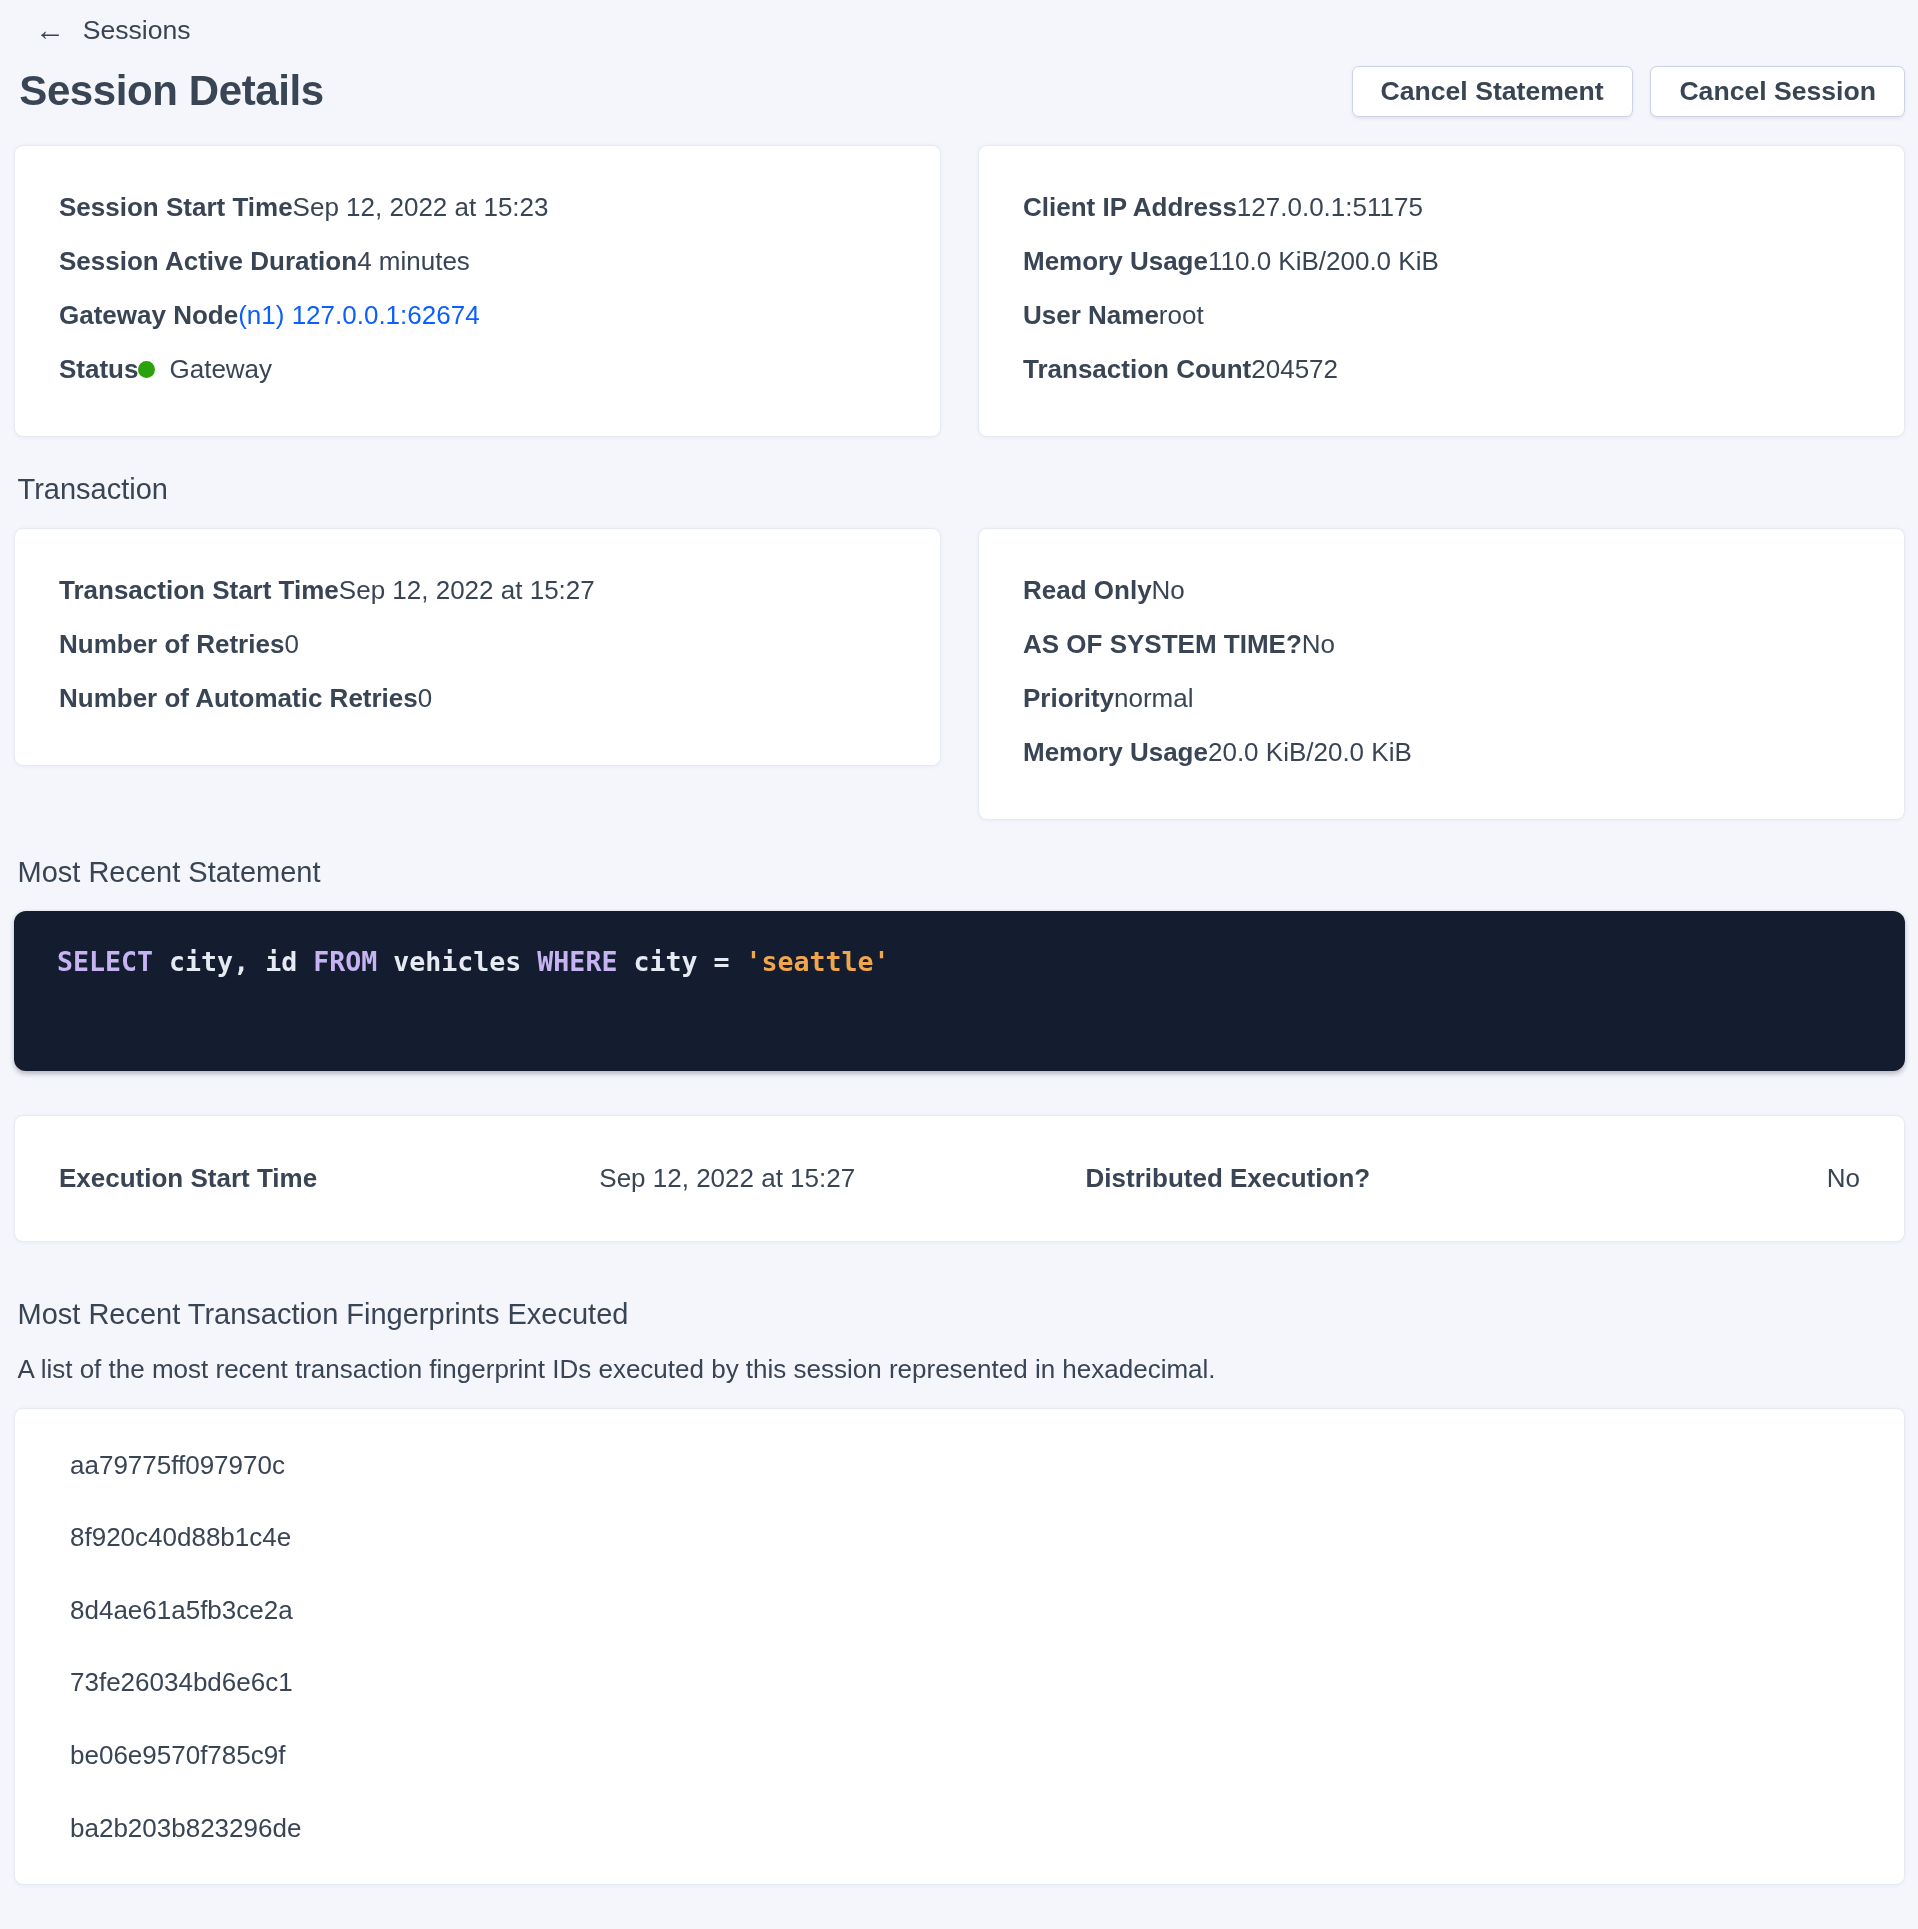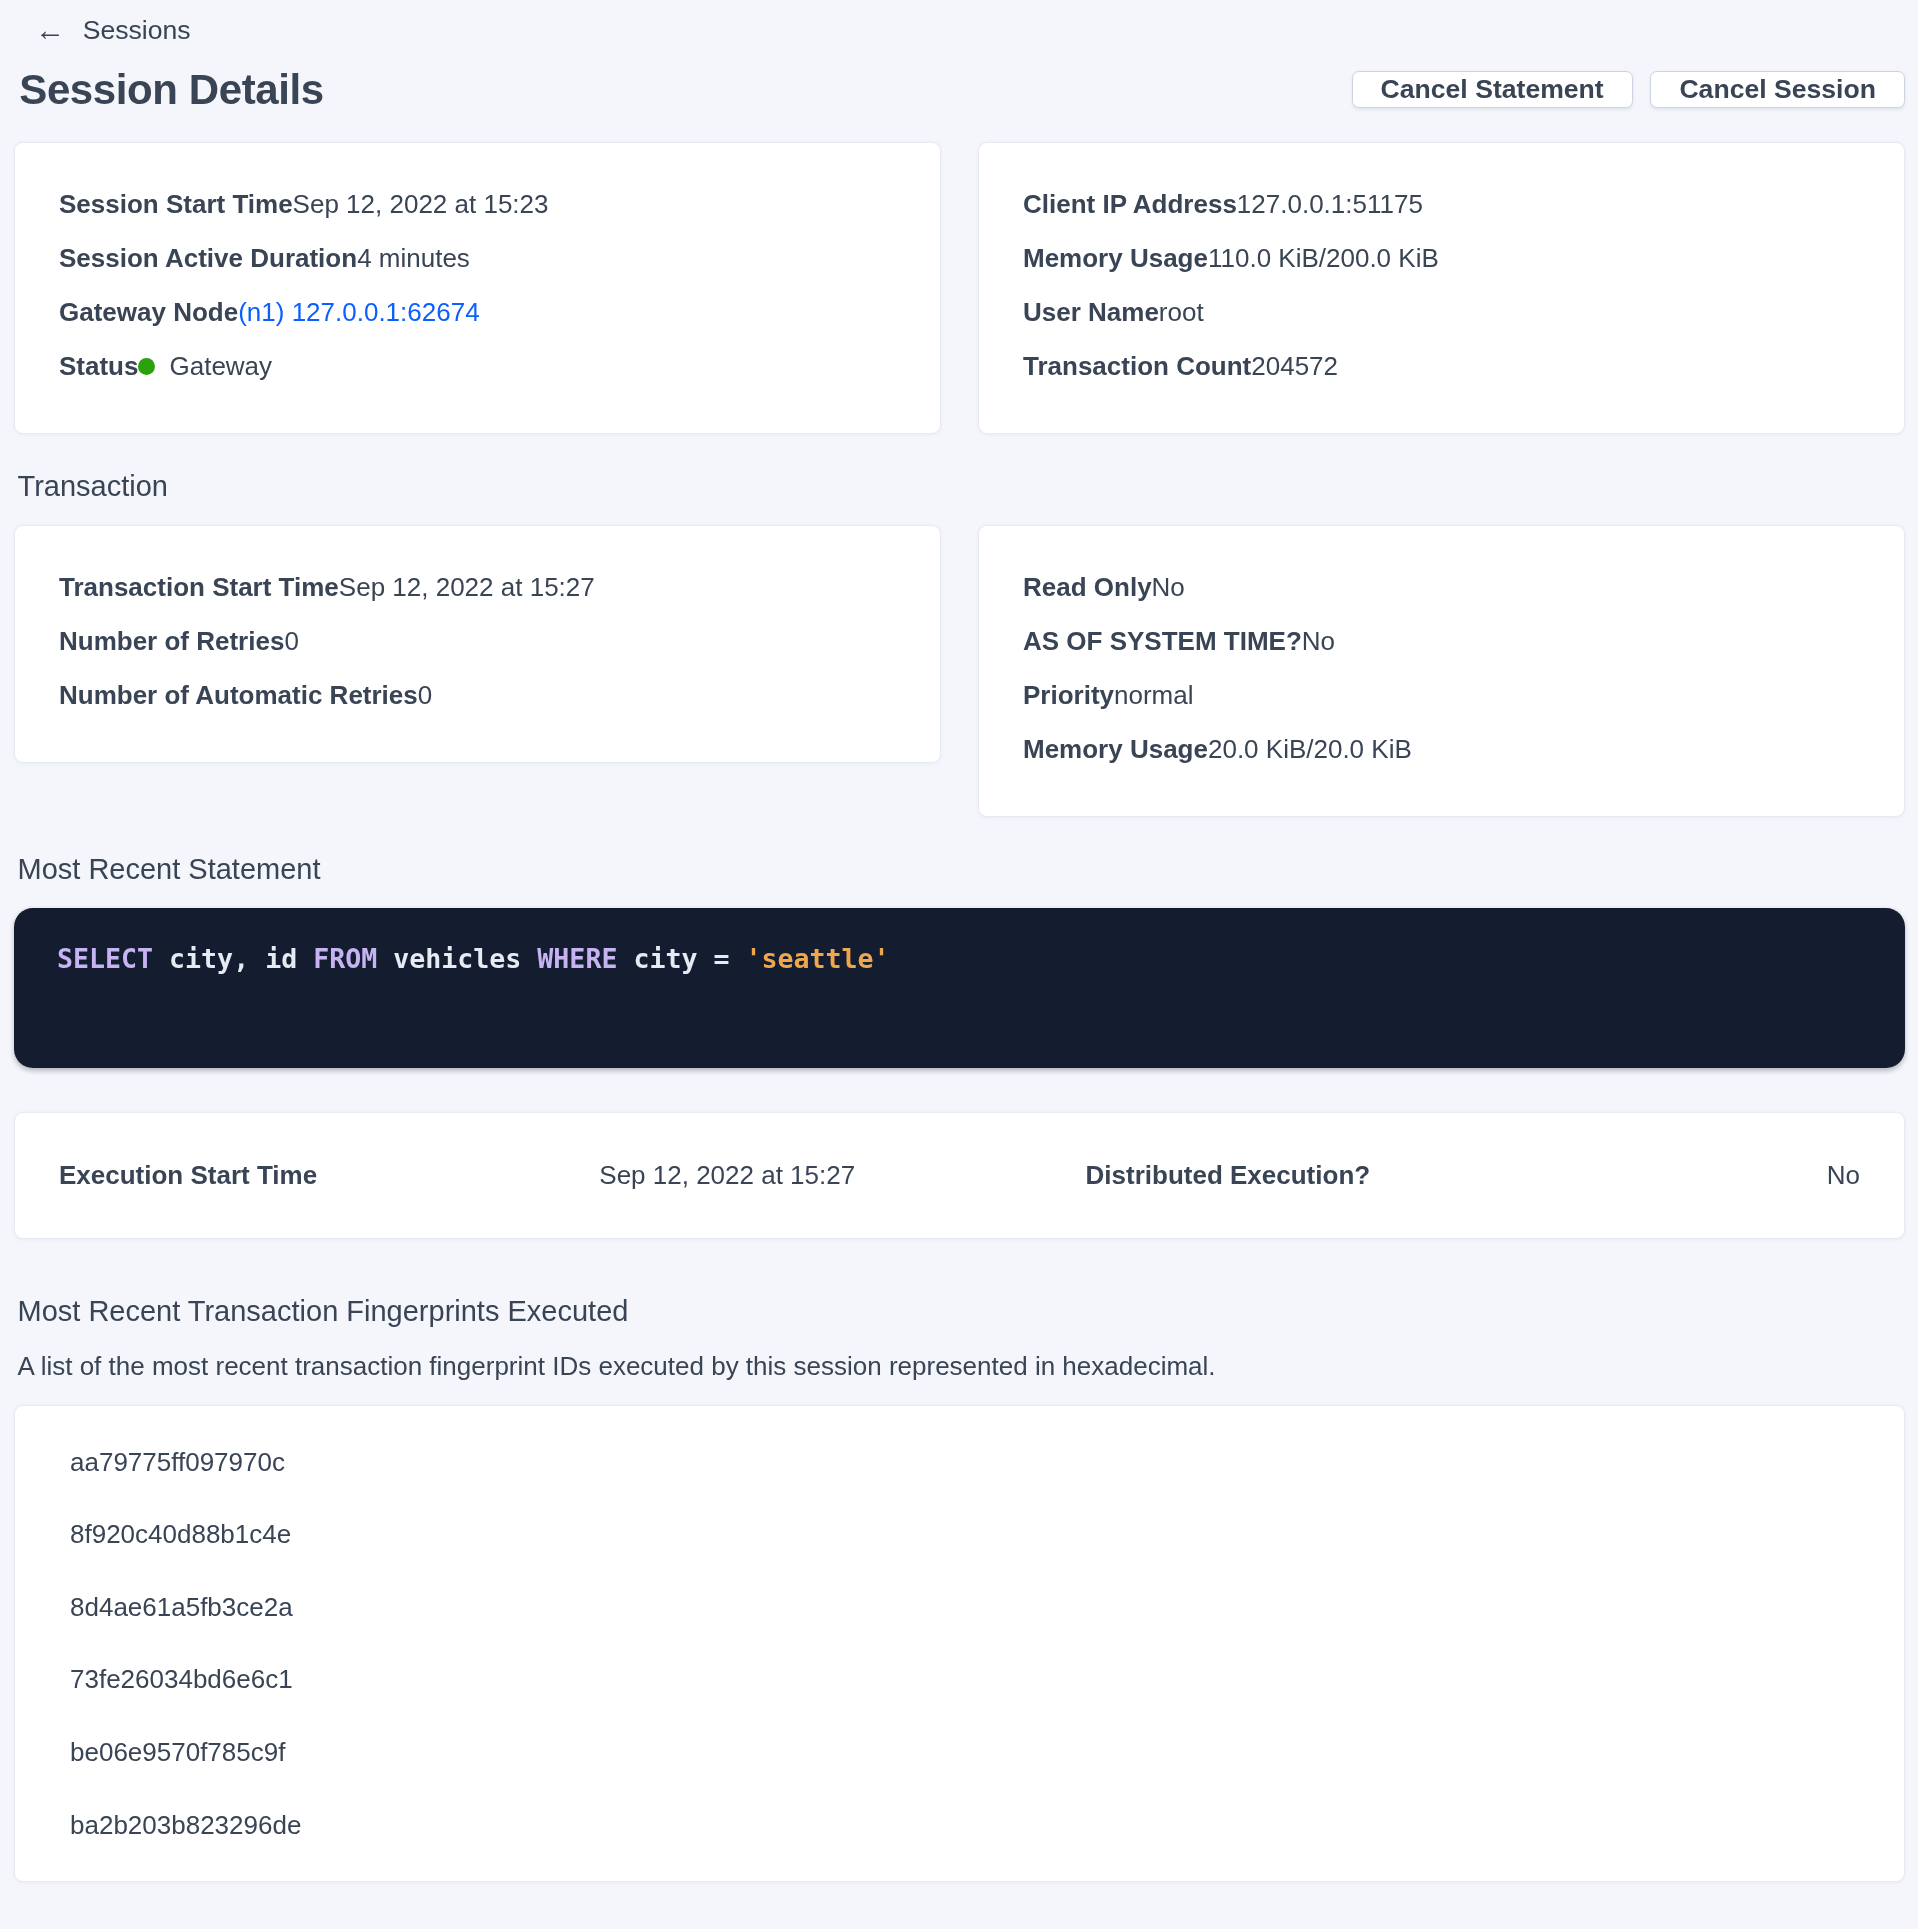--- a/index.html
+++ b/index.html
@@ -29,21 +29,21 @@
   
   .back-row{display:flex;align-items:center;gap:17.7px;padding-left:21px;height:39px;cursor:pointer;width:195px;}
   .back-arrow{font-size:30px;line-height:30px;color:var(--text);}
   .back-label{font-size:26.6px;color:var(--text);}
 
   
   .header-row{display:flex;justify-content:space-between;align-items:center;margin-top:16px;padding-left:5.3px;}
   .page-title{font-size:42px;font-weight:700;color:var(--text);margin:0;letter-spacing:-0.4px;}
   .header-buttons{display:flex;gap:17.7px;}
   .btn{
-    height:37px;padding:0 28px;
+    height:51px;padding:0 28px;
     background:var(--card-bg);
     border:1.8px solid var(--button-border);
     border-radius:7px;
     font-family:"Liberation Sans", sans-serif;
     font-size:26.6px;font-weight:700;color:var(--text);
     box-shadow:0 1.8px 3.5px rgba(60,80,120,0.10);
     cursor:pointer;
   }
 
   
@@ -64,21 +64,21 @@
   .status-dot{width:17px;height:17px;border-radius:50%;background:var(--status-green);display:inline-block;}
 
   
   .section-heading{font-size:29px;font-weight:400;color:var(--text);margin:35px 0 21px 3.5px;line-height:35px;}
   .section-sub{font-size:26px;font-weight:400;color:var(--text);margin:16px 0 0 3.5px;line-height:32px;}
 
   
   .codeblock{
     margin-top:0;
     background:var(--code-bg);
-    border-radius:19px;
+    border-radius:12px;
     height:160px;
     padding:35px 43px;
     box-shadow:0 2.7px 5.3px rgba(20,30,50,0.28);
     font-family:"DejaVu Sans Mono", monospace;
     font-size:26.6px;font-weight:700;
     white-space:pre;
   }
   .tok-keyword{color:var(--code-keyword);}
   .tok-plain{color:var(--code-plain);}
   .tok-string{color:var(--code-string);}

